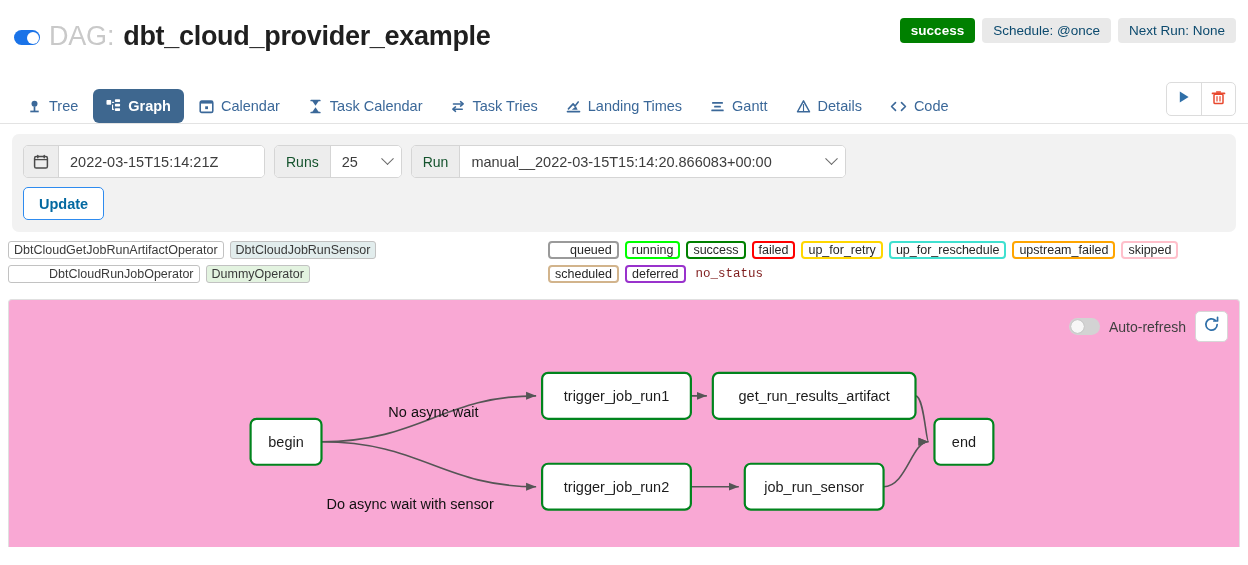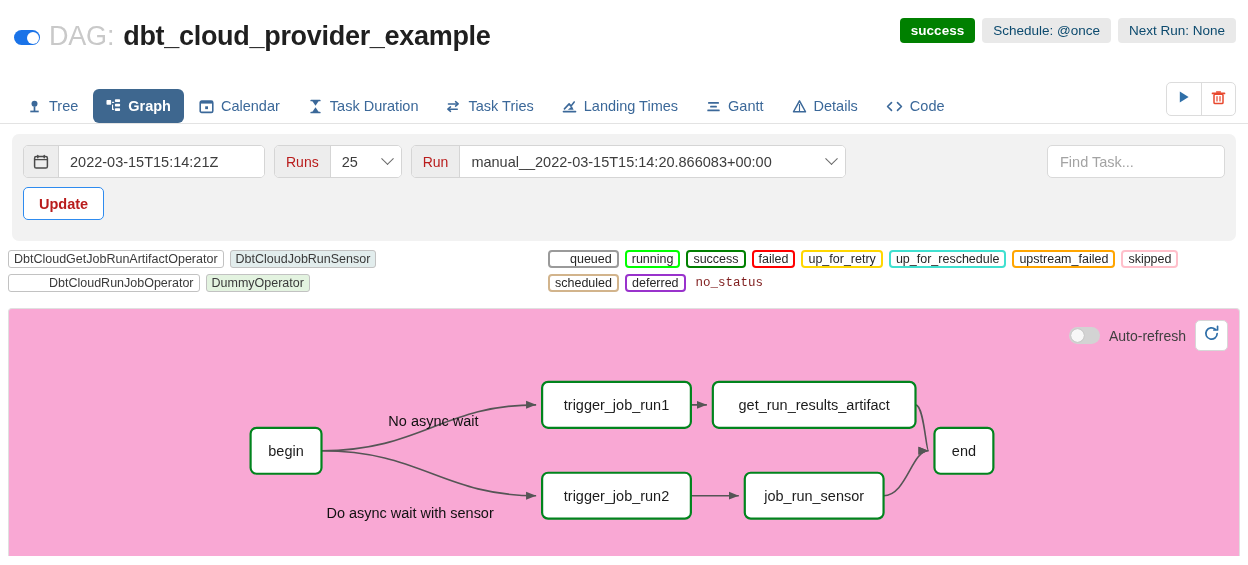--- a/index.html
+++ b/index.html
@@ -140,21 +140,21 @@
     overflow: hidden;
     border: 1px solid #d5d5d5;
     background: #fff;
     height: 33px;
   }
   .ctl-addon {
     background: #ededed;
     display: flex; align-items: center;
     padding: 0 11px;
     font-size: 14px;
-    color: #b91c1c;
+    color: #14532d;
     border-right: 1px solid #d5d5d5;
     white-space: nowrap;
   }
   .ctl-addon.icon-addon { padding: 0 9px; }
   .ctl-field {
     display: flex; align-items: center;
     padding: 0 11px;
     font-size: 14.5px;
     color: #3d3d3d;
     background: #fff;
@@ -180,21 +180,21 @@
   }
   .date-field { width: 205px; }
   .runs-select { width: 70px; }
   .run-select { width: 385px; }
   .layout-select { width: 155px; }
   .btn-update {
     height: 33px;
     border: 1px solid #2e8bef;
     border-radius: 5px;
     background: #fff;
-    color: #b91c1c;
+    color: #0369a1;
     font-size: 14.5px;
     font-weight: 700;
     padding: 0 15px;
     cursor: pointer;
     font-family: "Liberation Sans", sans-serif;
   }
   .find-task {
     position: absolute;
     right: 11px;
     top: 11px;
@@ -366,21 +366,21 @@
   </div>
 
   <div class="tab">
     <span>
       <svg width="15" height="15" viewBox="0 0 16 16">
           <path d="M3.4 1.6h9.2M3.4 14.4h9.2" stroke="#3b6899" stroke-width="1.8" stroke-linecap="round"></path>
           <path d="M4.4 1.8 L8 7.2 L11.6 1.8 Z" fill="#3b6899"></path>
           <path d="M4.4 14.2 L8 8.8 L11.6 14.2 Z" fill="#3b6899"></path>
         </svg>
     </span>
-    <span>Task Duration</span>
+    <span>Task Calendar</span>
   </div>
 
   <div class="tab">
     <span>
       <svg width="15" height="15" viewBox="0 0 16 16">
           <path d="M2.6 5.2h9.4M2.6 10.8h9.4" stroke="#3b6899" stroke-width="1.6" stroke-linecap="round"></path>
           <path d="M10.2 2.8 L13 5.2 L10.2 7.6" fill="none" stroke="#3b6899" stroke-width="1.6" stroke-linejoin="round" stroke-linecap="round"></path>
           <path d="M4.8 8.4 L2 10.8 L4.8 13.2" fill="none" stroke="#3b6899" stroke-width="1.6" stroke-linejoin="round" stroke-linecap="round"></path>
         </svg>
     </span>
@@ -480,21 +480,20 @@
         <span class="caret"></span>
       </div>
     </div>
 
   </div>
 
   <div class="filterrow">
     <button class="btn-update">Update</button>
   </div>
 
-  <div class="find-task">Find Task...</div>
 </div>
 
 <div class="legends">
   <div class="legend-split">
     <div class="legend-ops">
       <div class="legend-line" id="op-legend-line">
           <span class="op-chip" style="background: rgb(255, 255, 255);">DbtCloudGetJobRunArtifactOperator</span>
           <span class="op-chip" style="background: rgb(226, 237, 237);">DbtCloudJobRunSensor</span>
           <span class="op-chip" style="background: rgb(255, 255, 255); padding-left: 40px;">DbtCloudRunJobOperator</span>
           <span class="op-chip" style="background: rgb(227, 243, 224);">DummyOperator</span>

